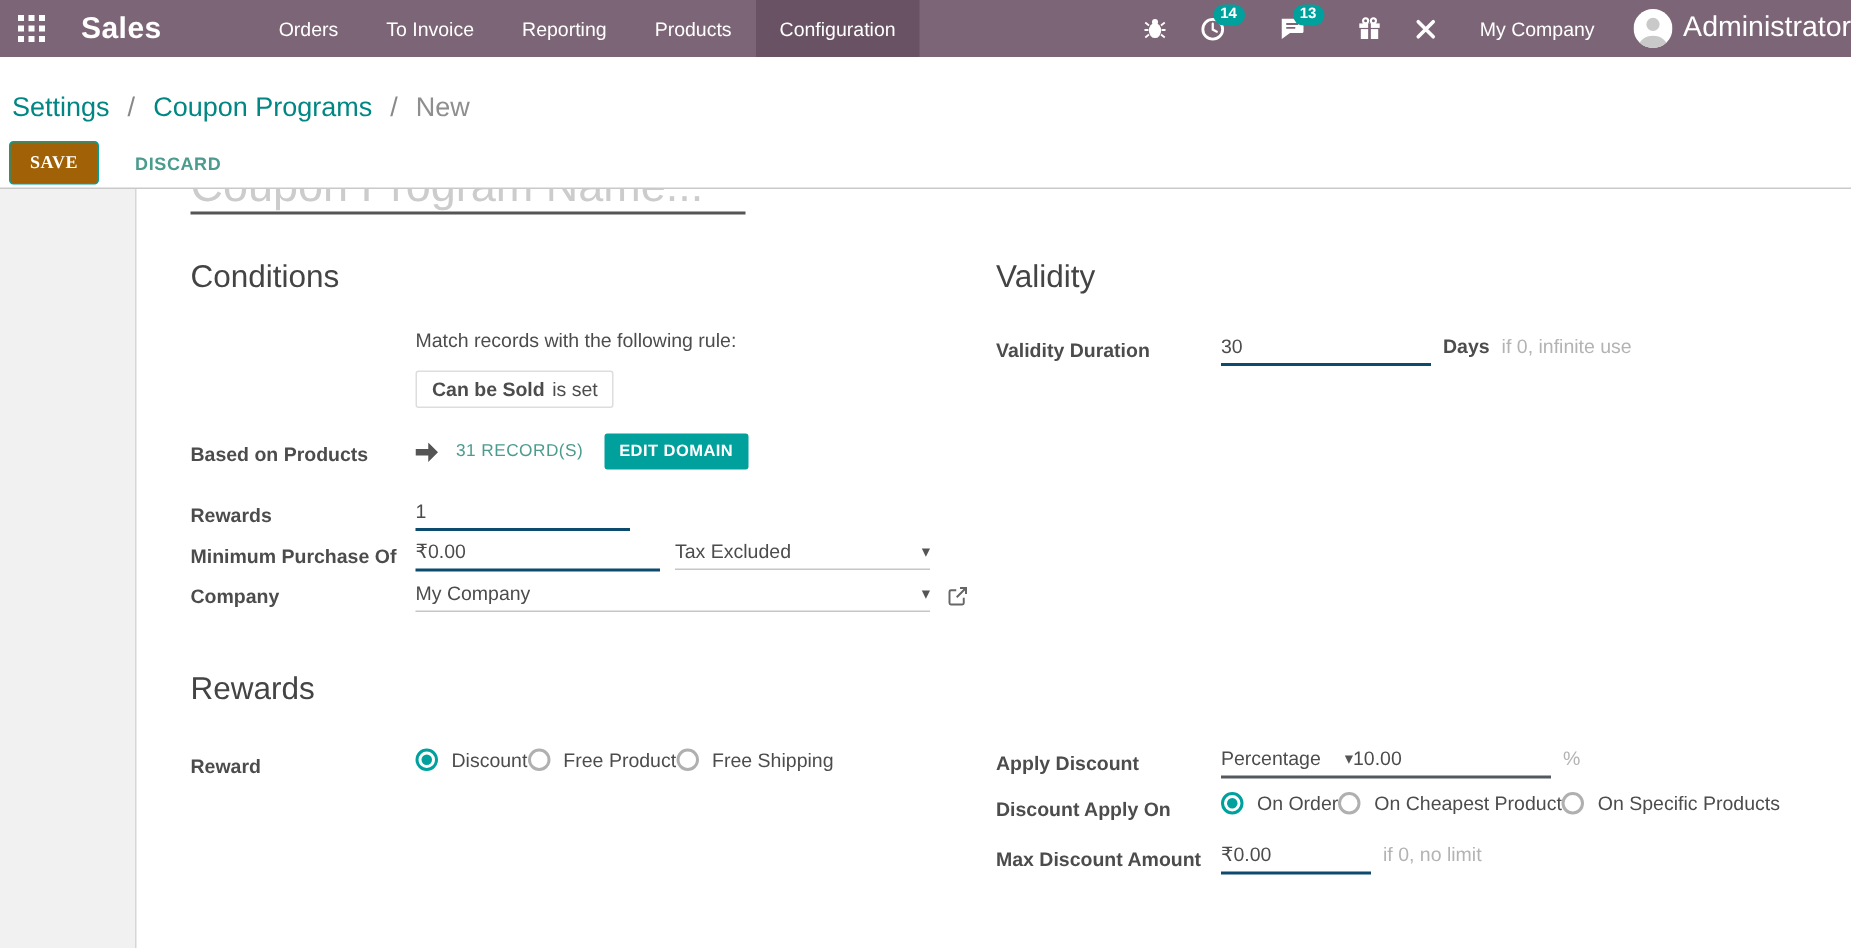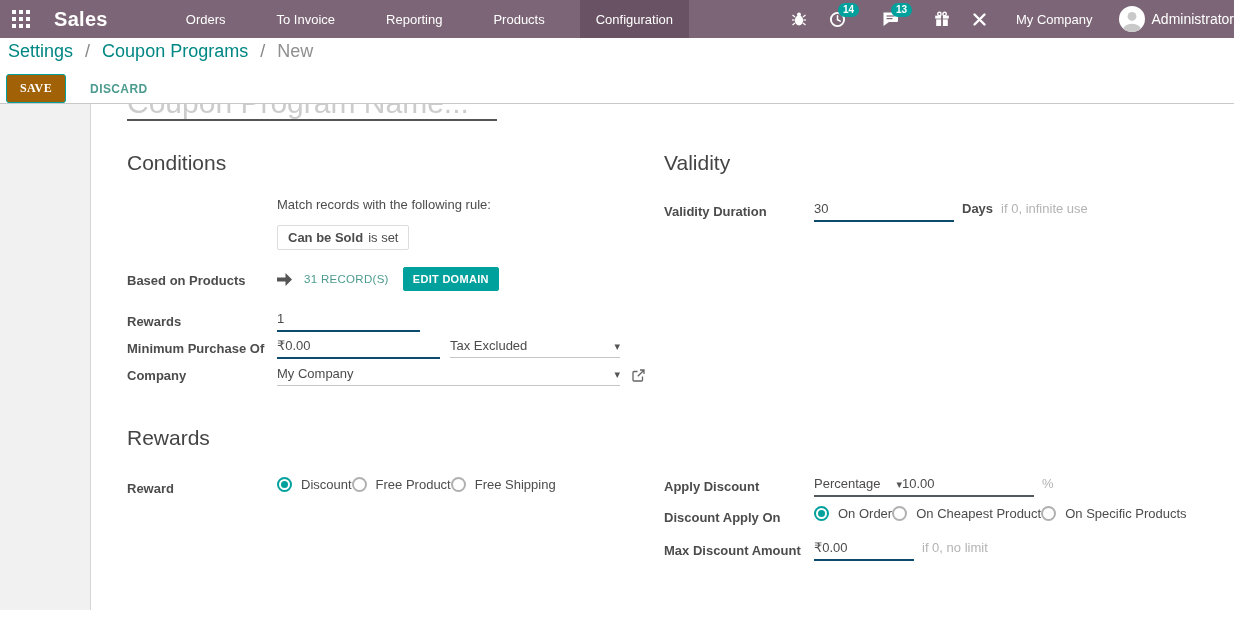--- a/index.html
+++ b/index.html
@@ -3,33 +3,33 @@
 <meta charset="utf-8">
 <style>
   html,body{margin:0;padding:0;width:1234px;height:632px;overflow:hidden;
     font-family:"Liberation Sans","DejaVu Sans",sans-serif;background:#fff;color:#4c4c4c;}
   *{box-sizing:border-box;}
 
   
   .navbar{height:38px;background:#7C6576;display:flex;align-items:stretch;color:#fff;}
   .apps-btn{width:42px;display:flex;align-items:center;justify-content:center;cursor:pointer;}
   .brand{display:flex;align-items:center;font-size:20px;font-weight:bold;padding:0 14px 0 12px;letter-spacing:.3px;}
-  .menu{display:flex;align-items:stretch;margin-left:48px;gap:19px;}
+  .menu{display:flex;align-items:stretch;margin-left:48px;}
   .menu-item{display:flex;align-items:center;padding:0 16px;font-size:13px;cursor:pointer;}
   .menu-item.active{background:#695263;}
   .nav-right{margin-left:auto;display:flex;align-items:stretch;}
   .icon-btn{display:flex;align-items:center;padding:0 11px;position:relative;cursor:pointer;}
   .nav-badge{position:absolute;top:3px;left:20px;background:#00A09D;color:#fff;font-size:10px;
     font-weight:bold;border-radius:9px;padding:1px 5px;line-height:12px;}
   .company-switch{display:flex;align-items:center;font-size:13px;padding:0 18px;cursor:pointer;}
   .user-menu{display:flex;align-items:center;padding-left:8px;cursor:pointer;white-space:nowrap;}
-  .user-name{font-size:14px;margin-left:7px;}
+  .user-name{font-size:19px;margin-left:7px;}
 
   
-  .control-panel{height:66px;background:#fff;border-bottom:1px solid #c9c9c9;padding:0 0 0 6px;}
+  .control-panel{height:88px;background:#fff;border-bottom:1px solid #c9c9c9;padding:20px 0 0 6px;}
   .breadcrumb{font-size:18px;padding-left:2px;line-height:26px;}
   .breadcrumb a{color:#008784;text-decoration:none;cursor:pointer;}
   .crumb-sep{color:#888;margin:0 7px;}
   .crumb-current{color:#8f8f8f;}
   .cp-buttons{margin-top:10px;display:flex;align-items:center;}
   .btn-save{background:#a16207;color:#fff;border:1px solid #00A09D;font-size:12px;font-weight:bold;
     padding:6px 13px;border-radius:3px;cursor:pointer;letter-spacing:.4px;
     font-family:Liberation Serif, serif;}
   .btn-discard{background:none;border:none;color:#4c9b8f;font-size:12px;font-weight:bold;
     margin-left:18px;cursor:pointer;letter-spacing:.4px;font-family:"Liberation Sans","DejaVu Sans",sans-serif;}

